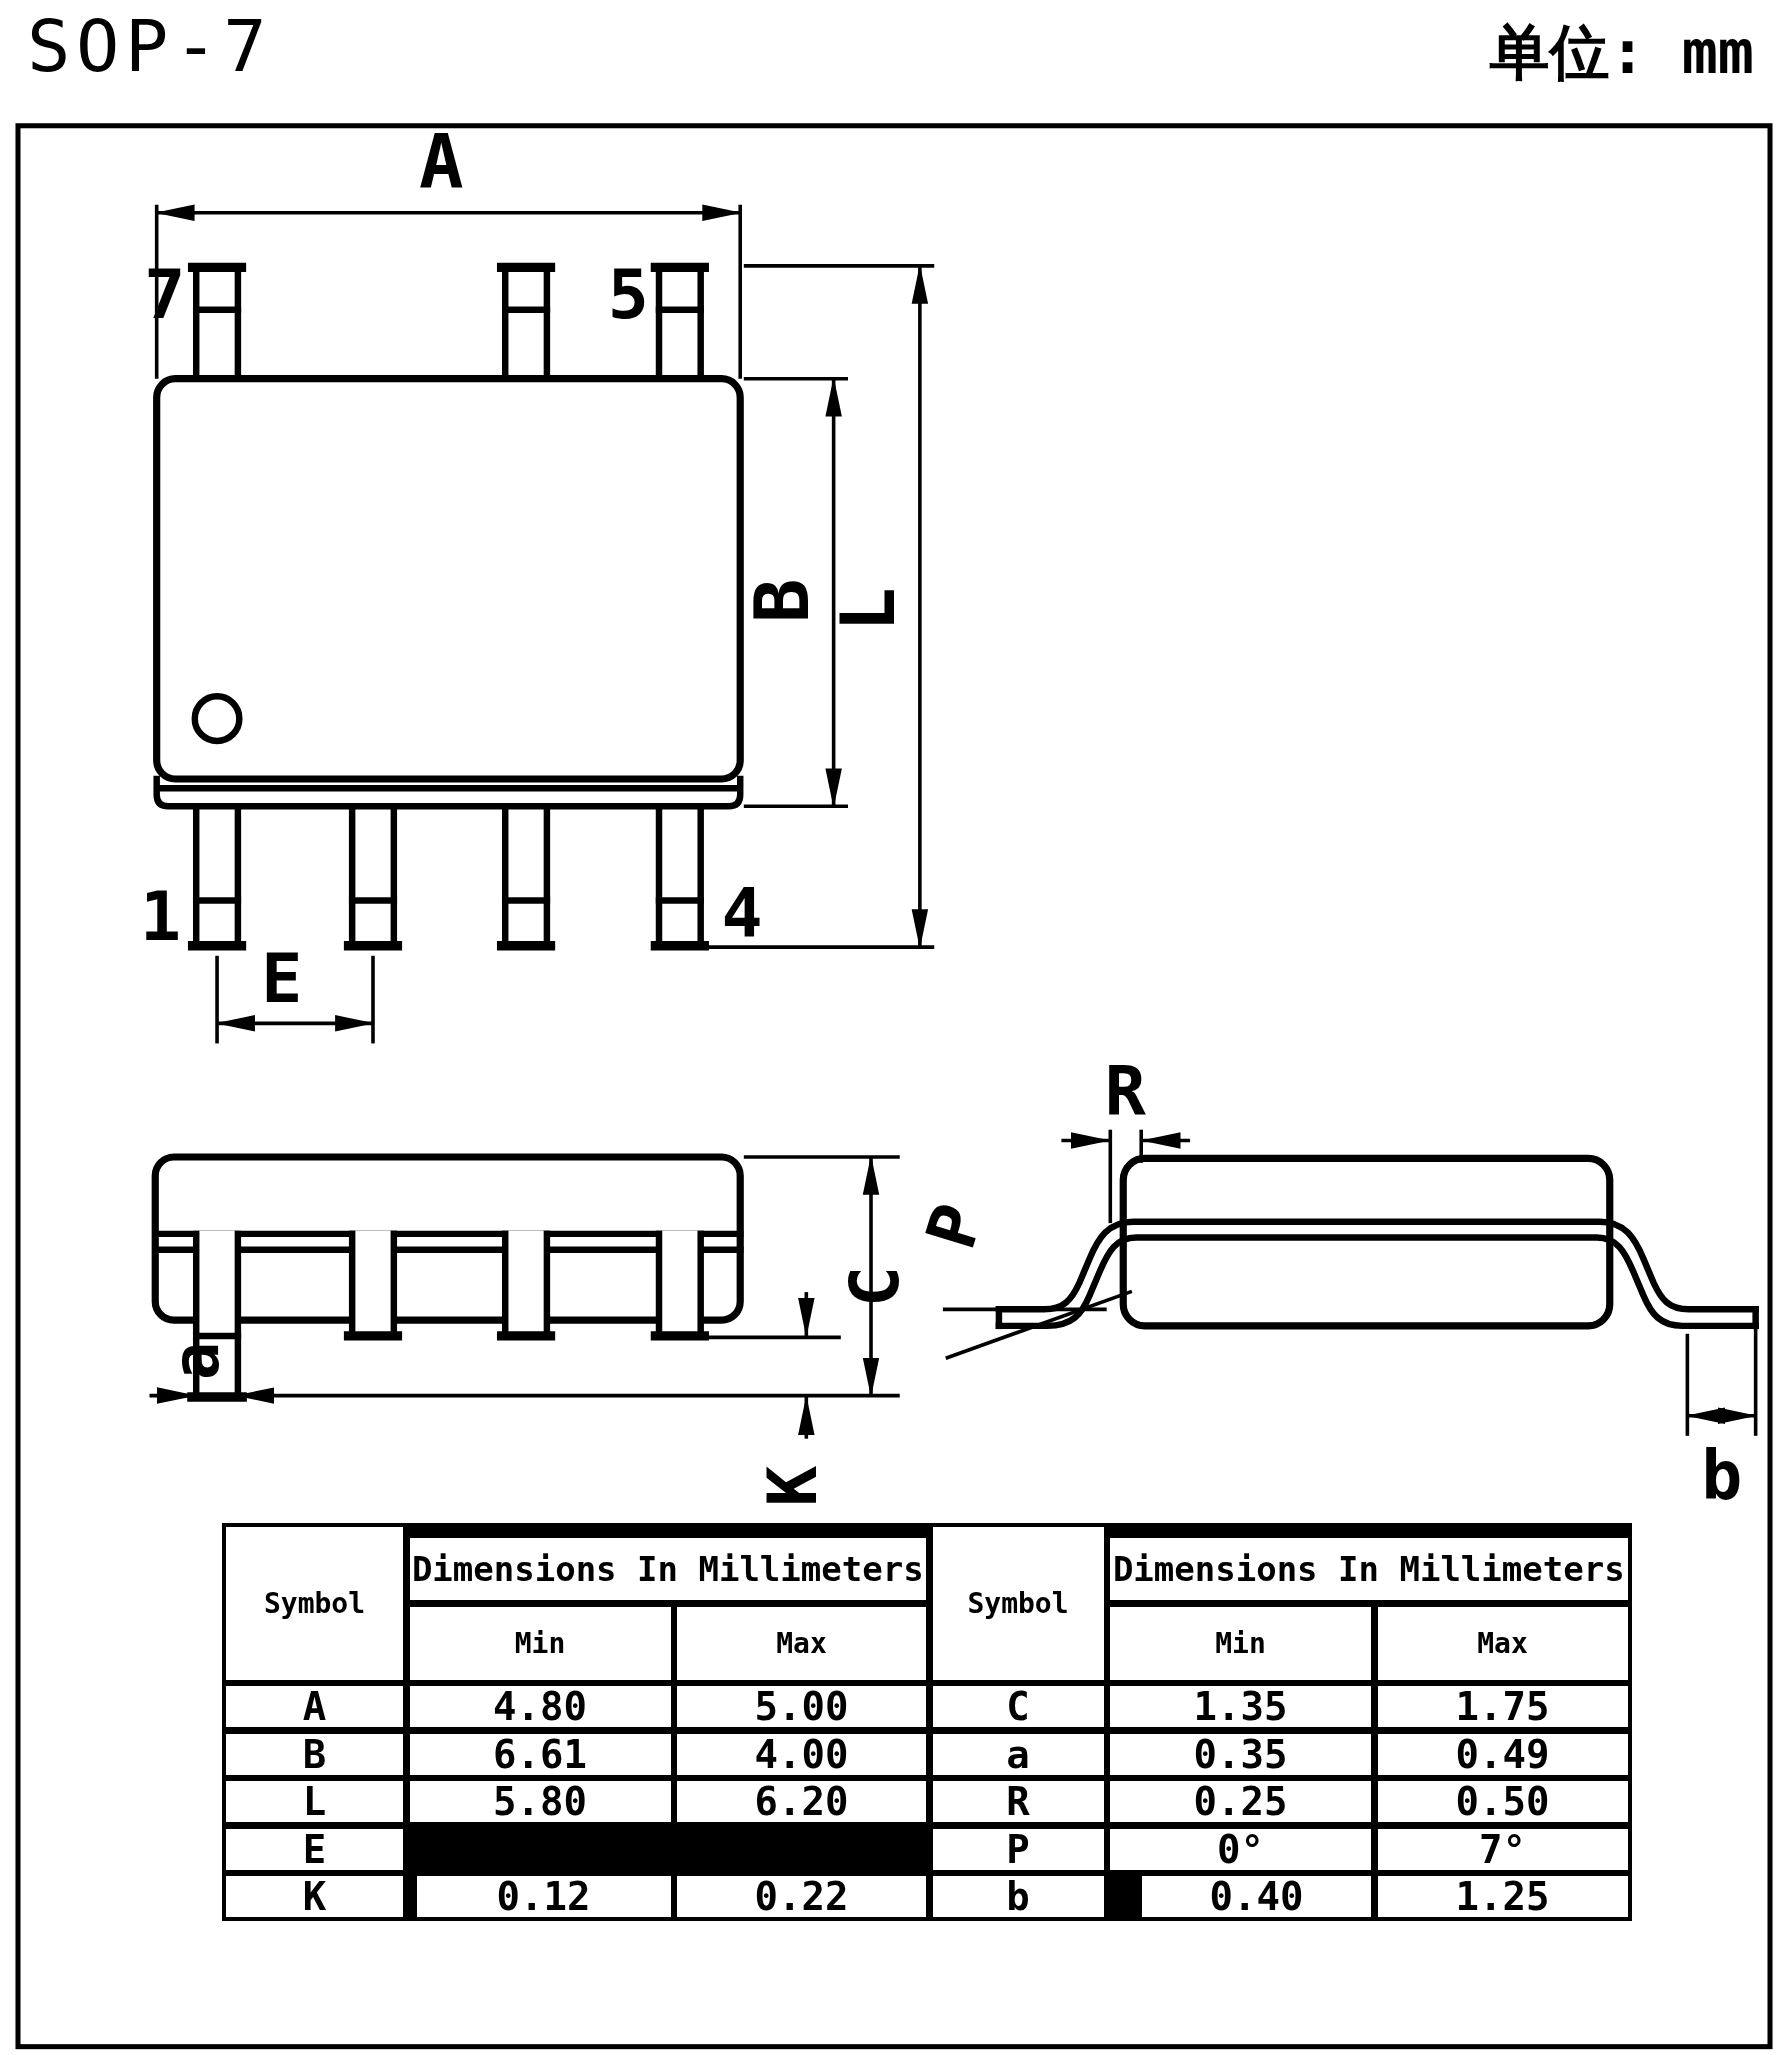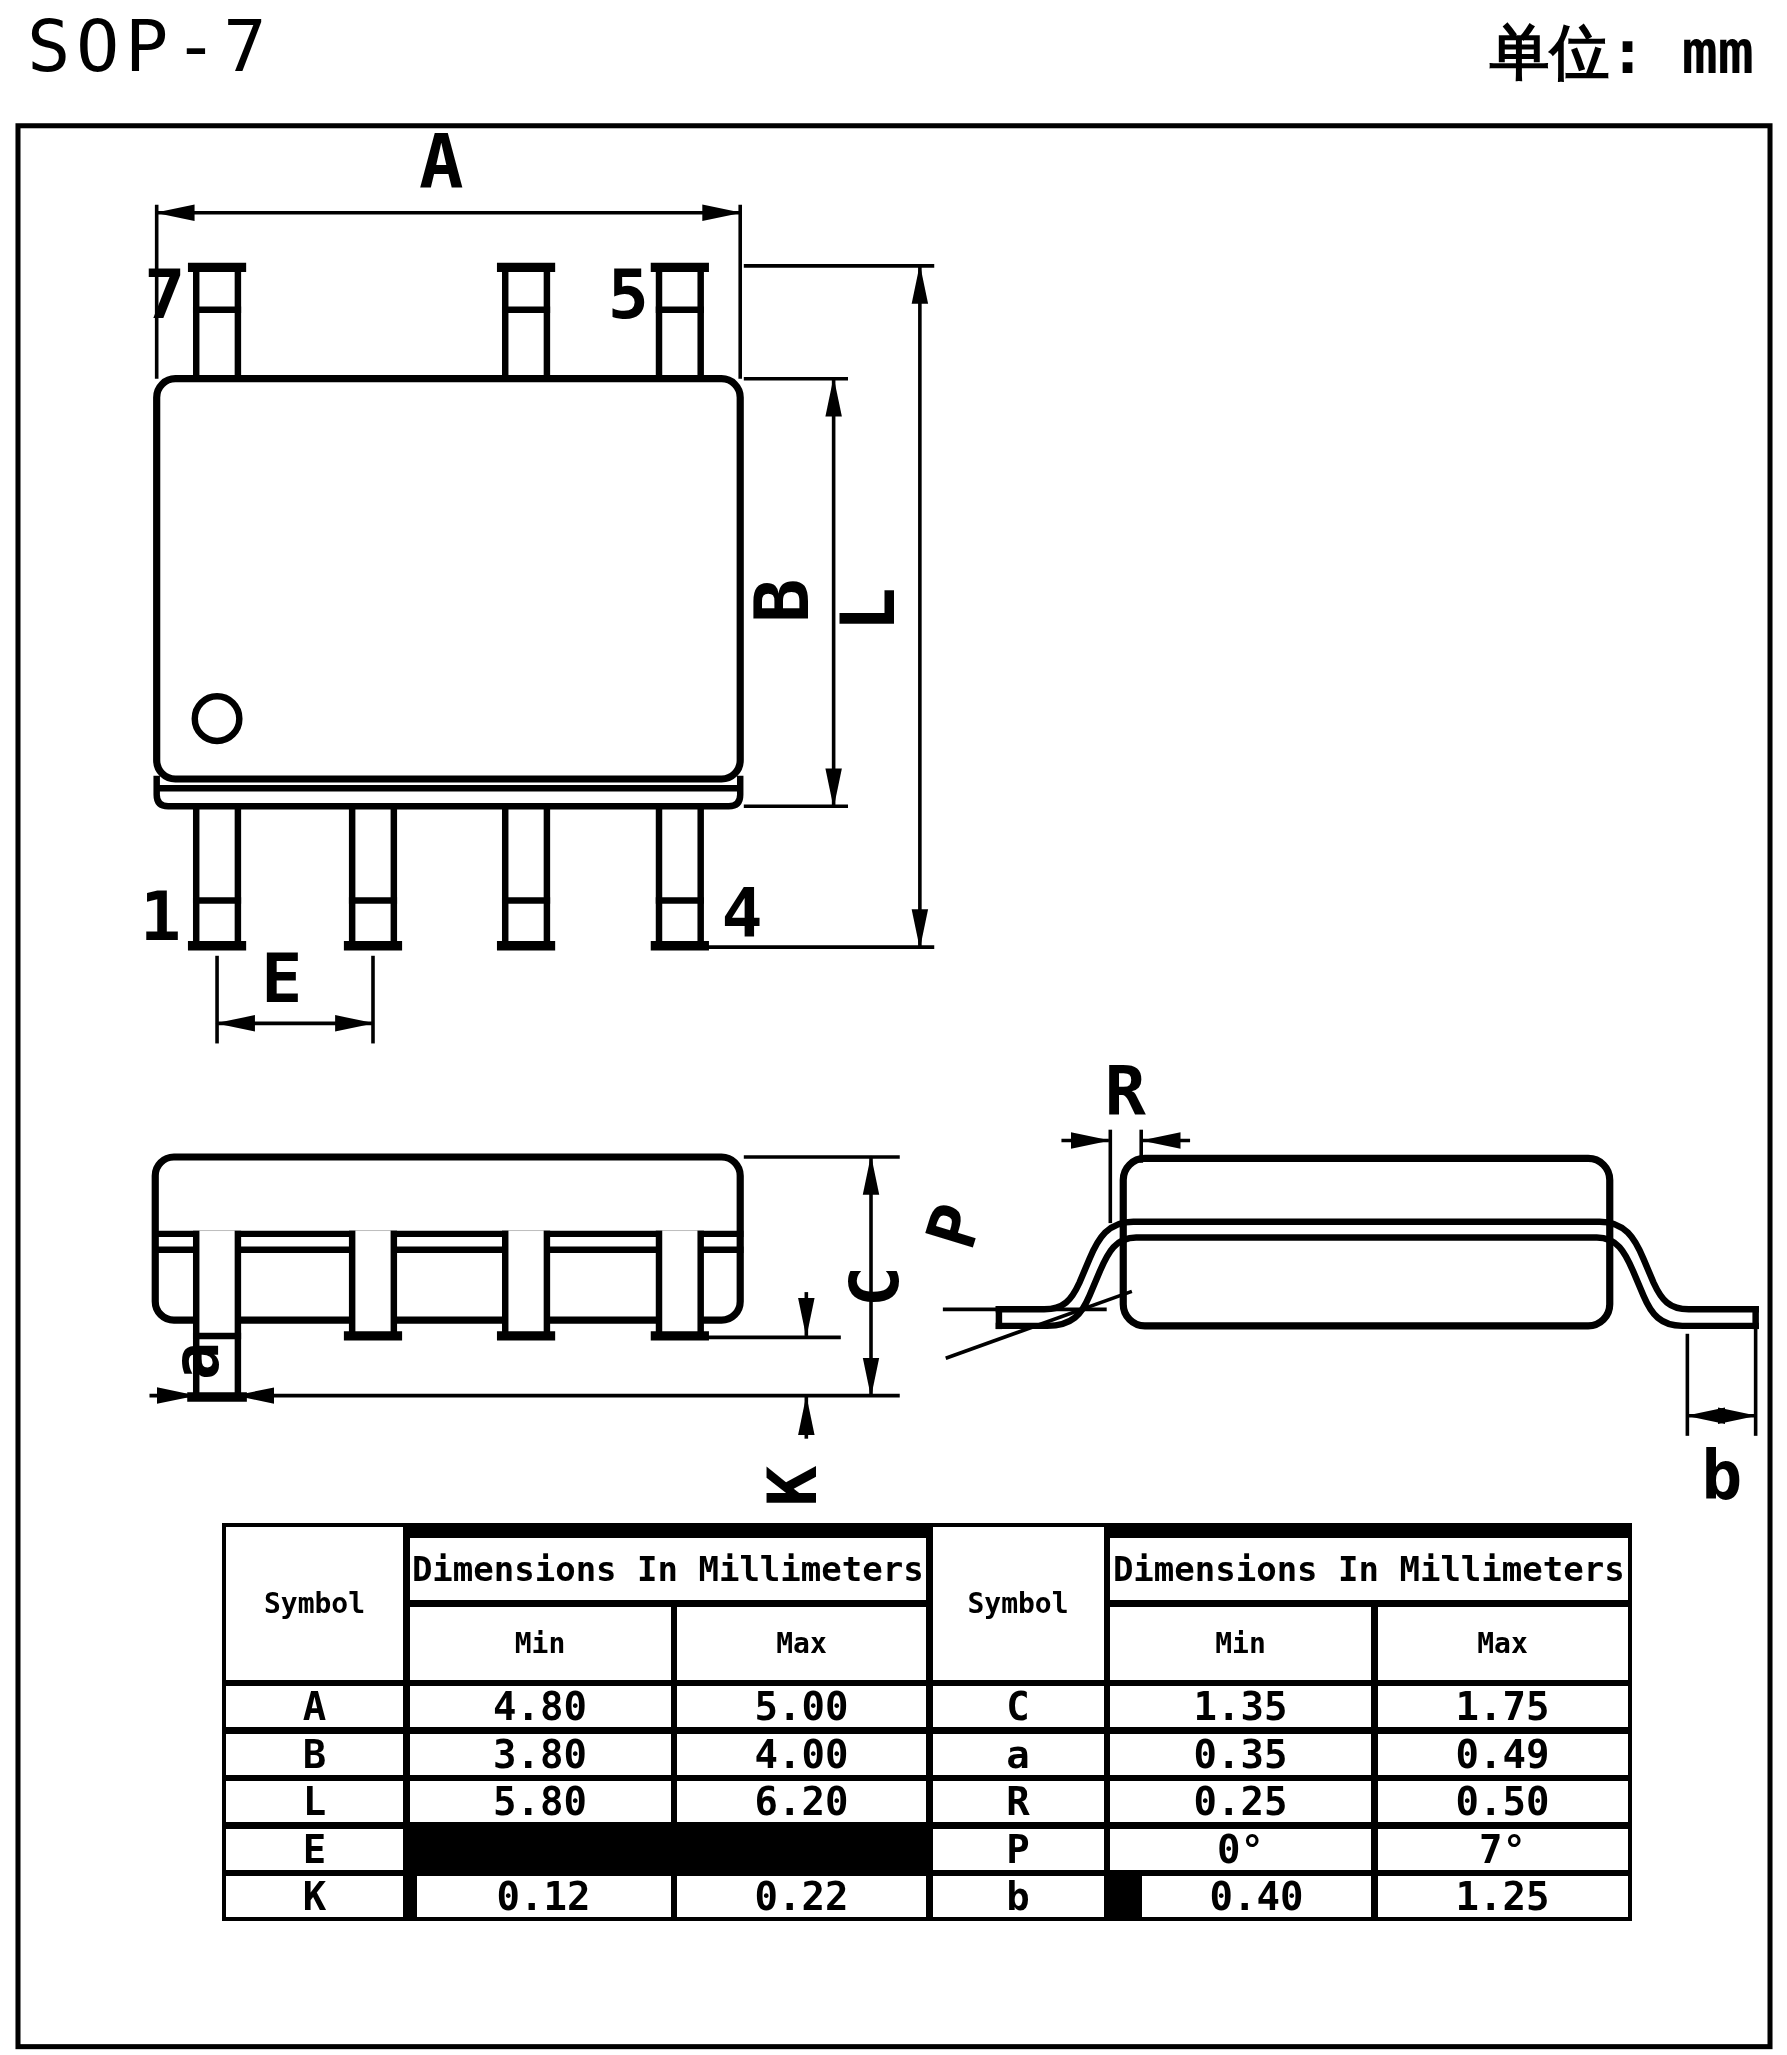--- a/index.html
+++ b/index.html
@@ -188,21 +188,21 @@
   <div class="cell subhdr" style="grid-column:4;grid-row:1/3;">Symbol</div>
   <div class="cell hdr" style="grid-column:5/7;grid-row:1;">Dimensions In Millimeters</div>
   <div class="cell subhdr" style="grid-column:5;grid-row:2;">Min</div>
   <div class="cell subhdr" style="grid-column:6;grid-row:2;">Max</div>
 
   <div class="cell" style="grid-column:1;grid-row:3;">A</div>
   <div class="cell" style="grid-column:2;grid-row:3;">4.80</div>
   <div class="cell" style="grid-column:3;grid-row:3;">5.00</div>
 
   <div class="cell" style="grid-column:1;grid-row:4;">B</div>
-  <div class="cell" style="grid-column:2;grid-row:4;">3.80</div>
+  <div class="cell" style="grid-column:2;grid-row:4;">6.61</div>
   <div class="cell" style="grid-column:3;grid-row:4;">4.00</div>
 
   <div class="cell" style="grid-column:1;grid-row:5;">L</div>
   <div class="cell" style="grid-column:2;grid-row:5;">5.80</div>
   <div class="cell" style="grid-column:3;grid-row:5;">6.20</div>
 
   <div class="cell" style="grid-column:1;grid-row:6;">E</div>
 
   <div class="cell" style="grid-column:1;grid-row:7;">K</div>
   <div class="cell" style="grid-column:2;grid-row:7;margin-left:7px;">0.12</div>

